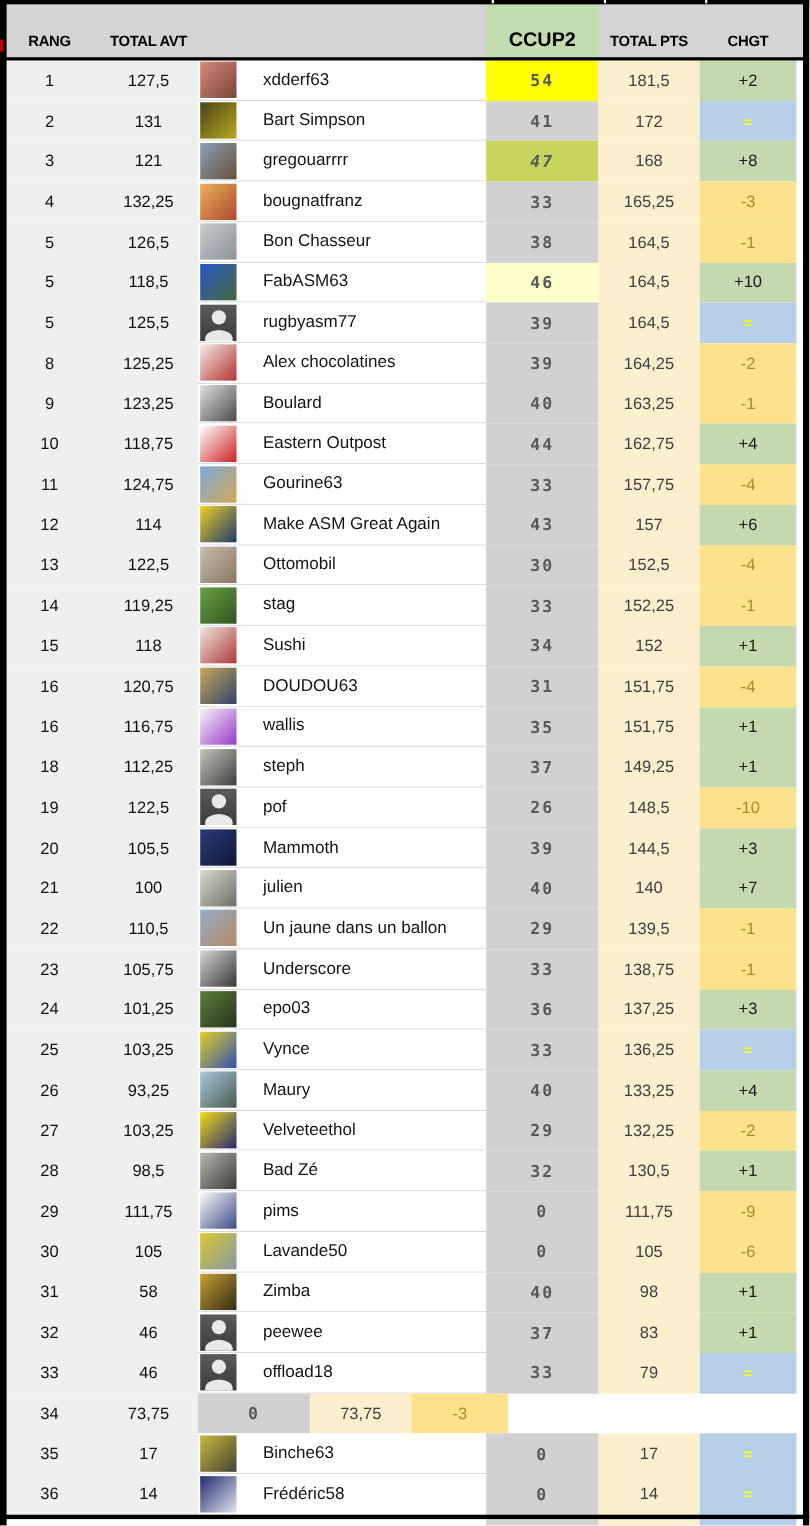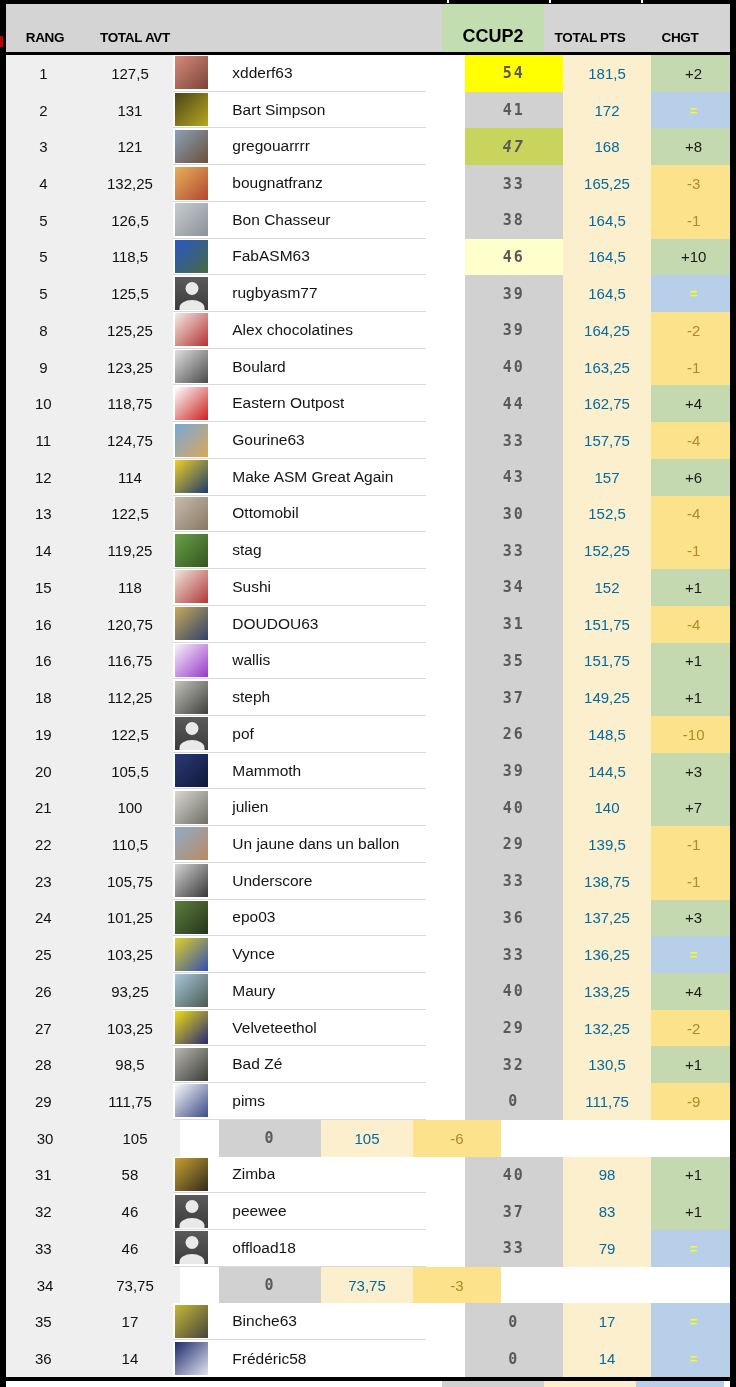--- a/index.html
+++ b/index.html
@@ -83,26 +83,25 @@
     width:25px;height:16px;border-radius:50% 50% 0 0;background:#e9e9e9;
   }
   .pname{
     font-size:15.5px;color:#141414;white-space:nowrap;overflow:hidden;
   }
   .c-ccup2{
     width:102px;background:var(--ccup2-default-bg,#d1d1d1);
     font-family:"DejaVu Sans Mono", monospace;
     font-weight:bold;font-size:15px;letter-spacing:2px;
     color:var(--ccup2-text,#595959);
-    margin-left:39px;
   }
   .c-ccup2.top{background:var(--ccup2-top-bg,#ffff00);}
   .c-ccup2.high{background:var(--ccup2-high-bg,#c9d45c);font-style:italic;}
   .c-ccup2.mid{background:var(--ccup2-mid-bg,#ffffcc);}
-  .c-pts{width:92px;background:var(--total-pts-bg,#fcefce);color:#0369a1;}
+  .c-pts{width:92px;background:var(--total-pts-bg,#fcefce);color:#404040;}
   .c-chgt{width:88px;font-size:15px;}
   .c-chgt.up{background:var(--chgt-up-bg,#c4d9af);color:var(--chgt-up-text,#1a1a1a);}
   .c-chgt.down{background:var(--chgt-down-bg,#fbe28b);color:var(--chgt-down-text,#b3872a);}
   .c-chgt.eq{
     background:var(--chgt-eq-bg,#b7cfe9);color:var(--chgt-eq-text,#ffff00);
     font-weight:bold;font-size:13px;
   }
 
   .b-divider{height:4px;background:var(--border-black,#000);position:relative;z-index:4;}
   .partial-row{height:6px;display:flex;}
@@ -486,20 +485,24 @@
       <span class="pname">pims</span>
     </div>
     <div class="cell c-ccup2 default">0</div>
     <div class="cell c-pts">111,75</div>
     <div class="cell c-chgt down">-9</div>
   </div>
 
   <div class="row">
     <div class="cell c-rank">30</div>
     <div class="cell c-avt">105</div>
+    <div class="cell c-name">
+      <div class="avatar" style="background: linear-gradient(135deg, rgb(216, 200, 48), rgb(136, 152, 164));"></div>
+      <span class="pname">Lavande50</span>
+    </div>
     <div class="cell c-ccup2 default">0</div>
     <div class="cell c-pts">105</div>
     <div class="cell c-chgt down">-6</div>
   </div>
 
   <div class="row">
     <div class="cell c-rank">31</div>
     <div class="cell c-avt">58</div>
     <div class="cell c-name">
       <div class="avatar" style="background: linear-gradient(135deg, rgb(200, 160, 48), rgb(51, 43, 27));"></div>

